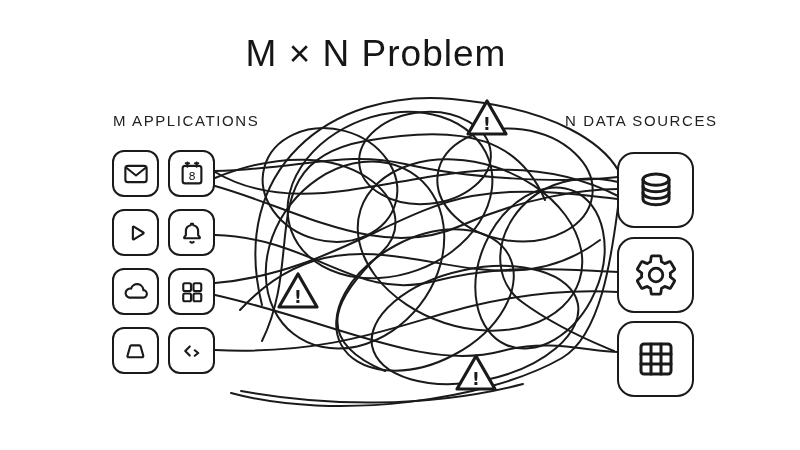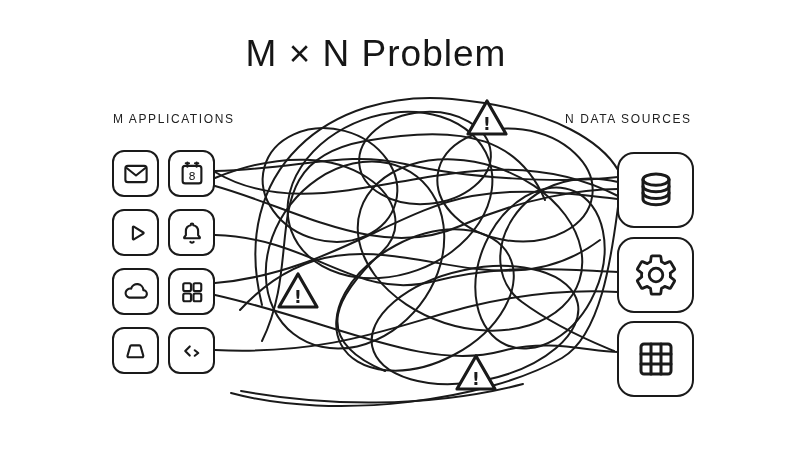--- a/index.html
+++ b/index.html
@@ -6,21 +6,21 @@
   #stage{
     position:relative;width:800px;height:450px;background:#ffffff;
     font-family:"Liberation Sans","DejaVu Sans",sans-serif;color:#1a1a1a;
     overflow:hidden;
   }
   .title{
     position:absolute;top:33px;left:0;width:704px;text-align:center;
     font-size:37px;font-weight:400;letter-spacing:1px;color:#161616;margin-left:24px;
   }
   .col-label{
-    position:absolute;font-size:12px;font-weight:500;letter-spacing:1.6px;color:#222;
+    position:absolute;font-size:15px;font-weight:500;letter-spacing:1.6px;color:#222;
   }
   #label-left{left:113px;top:112px;}
   #label-right{left:565px;top:112px;text-align:center;}
   .tangle{position:absolute;left:0;top:0;z-index:1;}
   .tangle ellipse,.tangle path{fill:none;stroke:#1a1a1a;stroke-width:2;stroke-linecap:round;}
   .warn{position:absolute;z-index:2;}
   .tile{
     position:absolute;background:#fff;border:2.5px solid #1a1a1a;
     display:flex;align-items:center;justify-content:center;z-index:3;box-sizing:border-box;
   }

